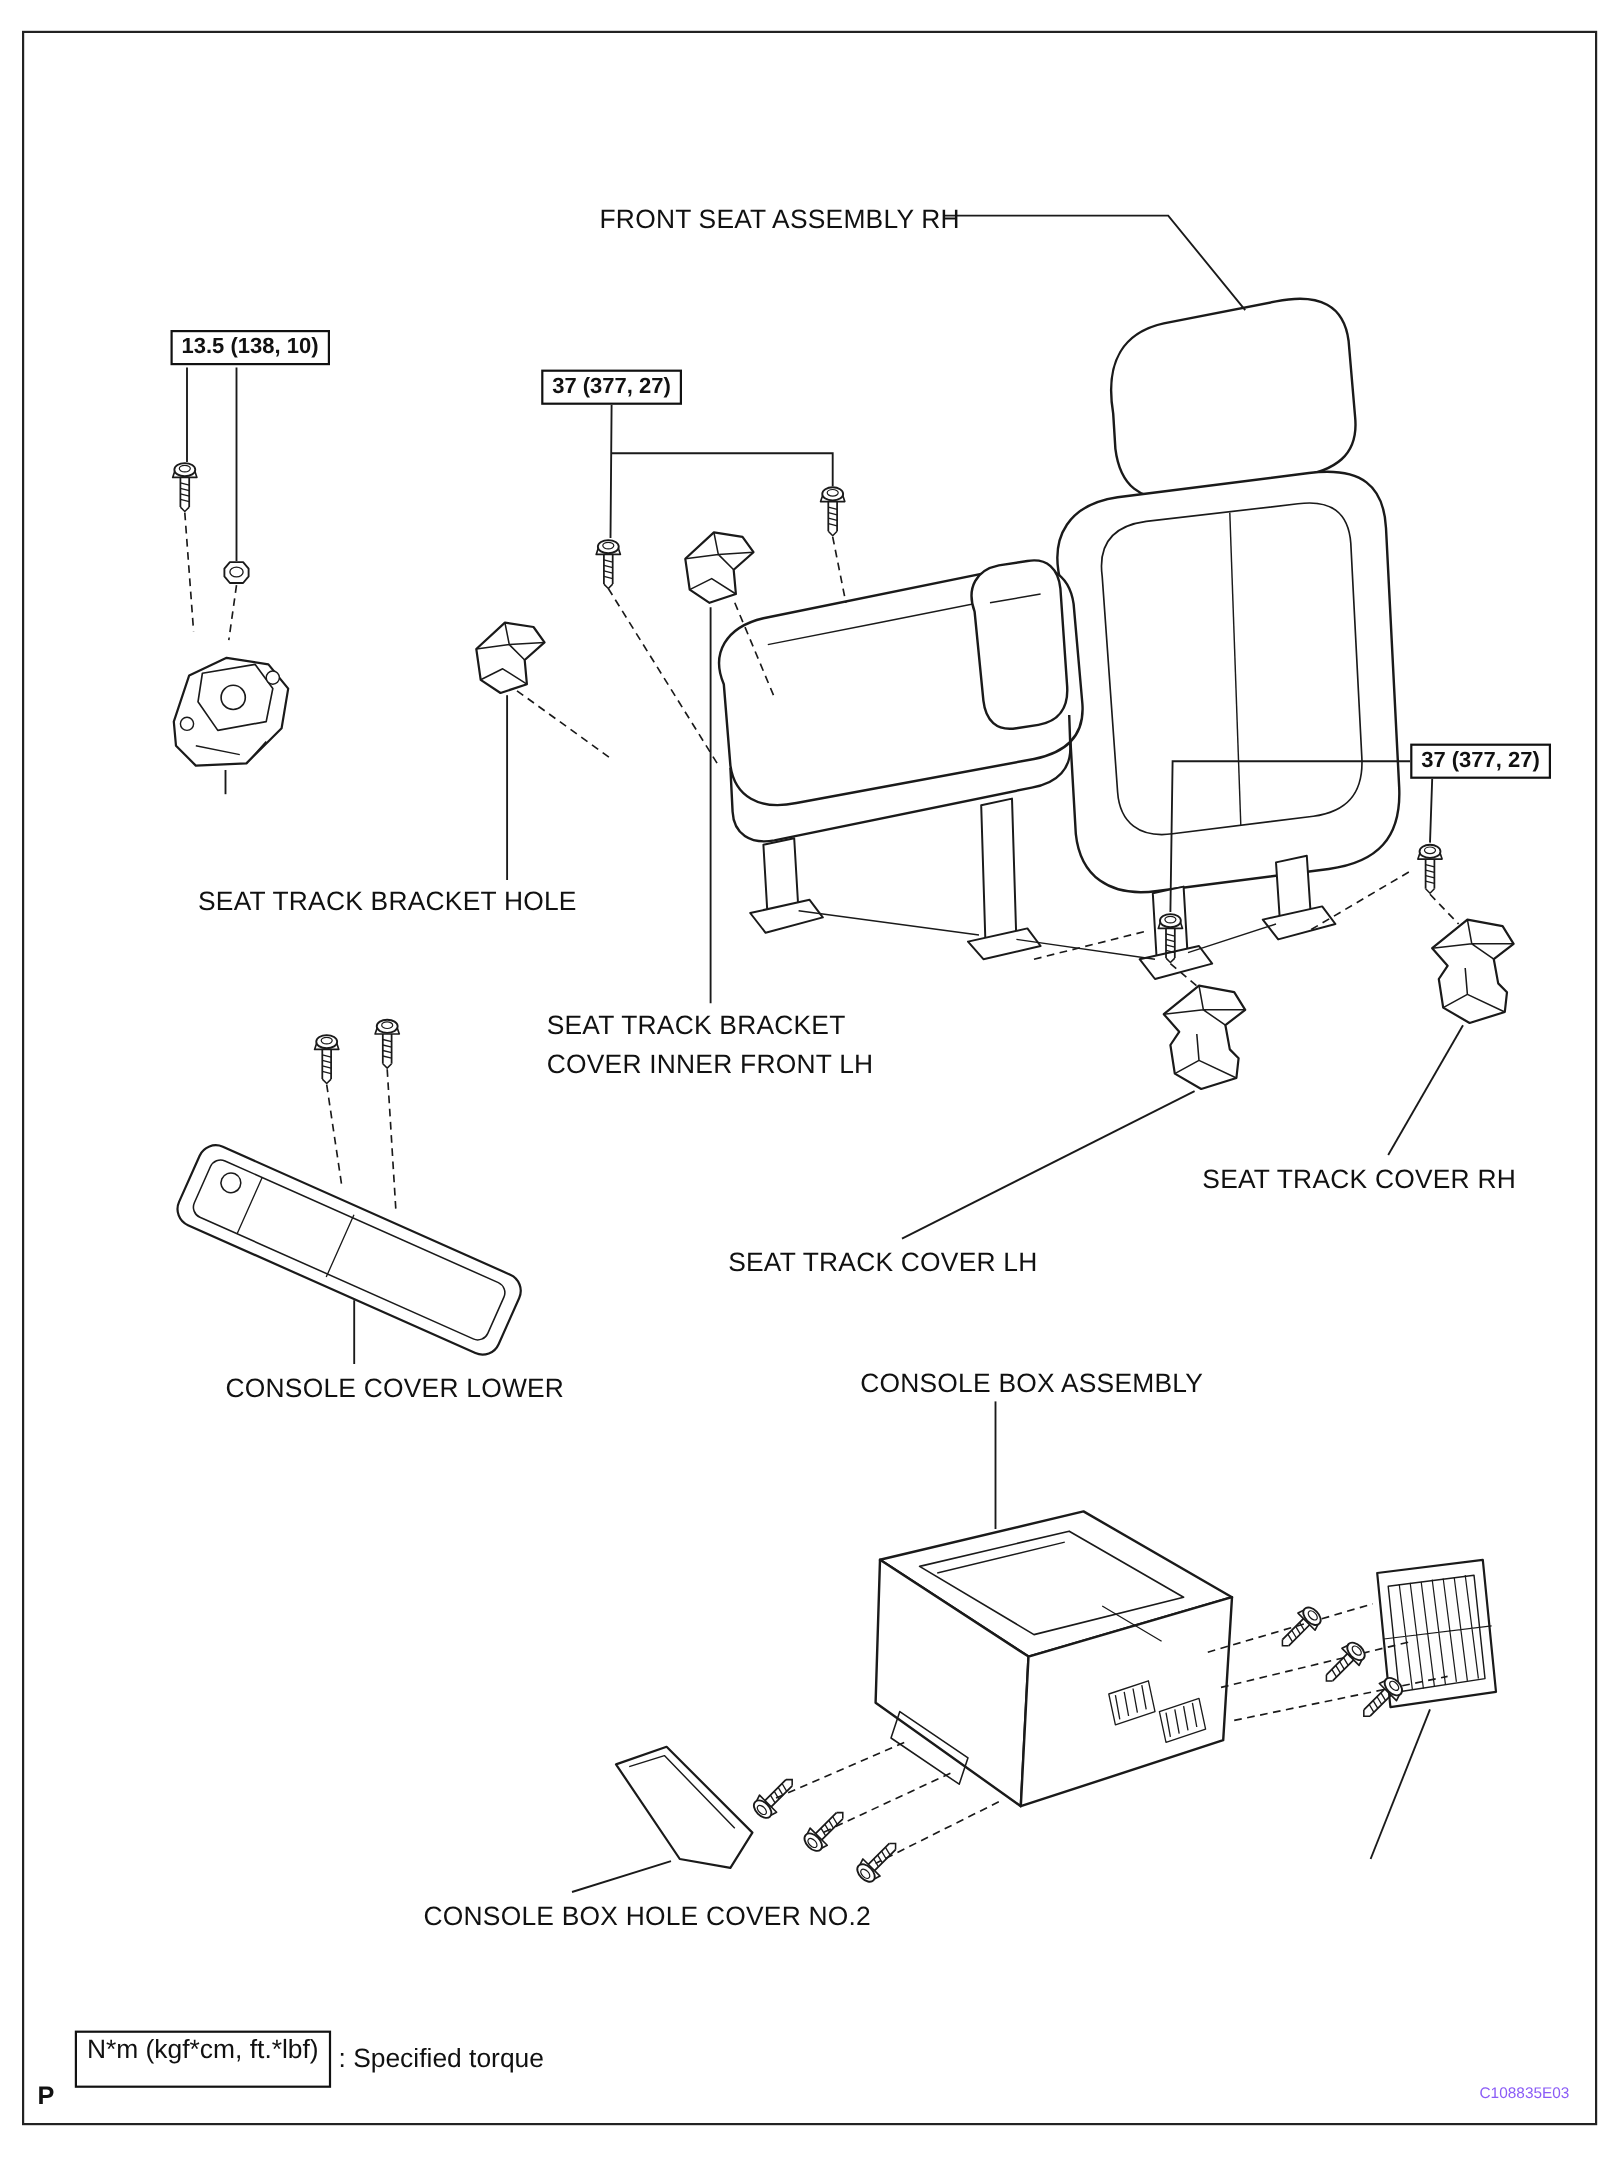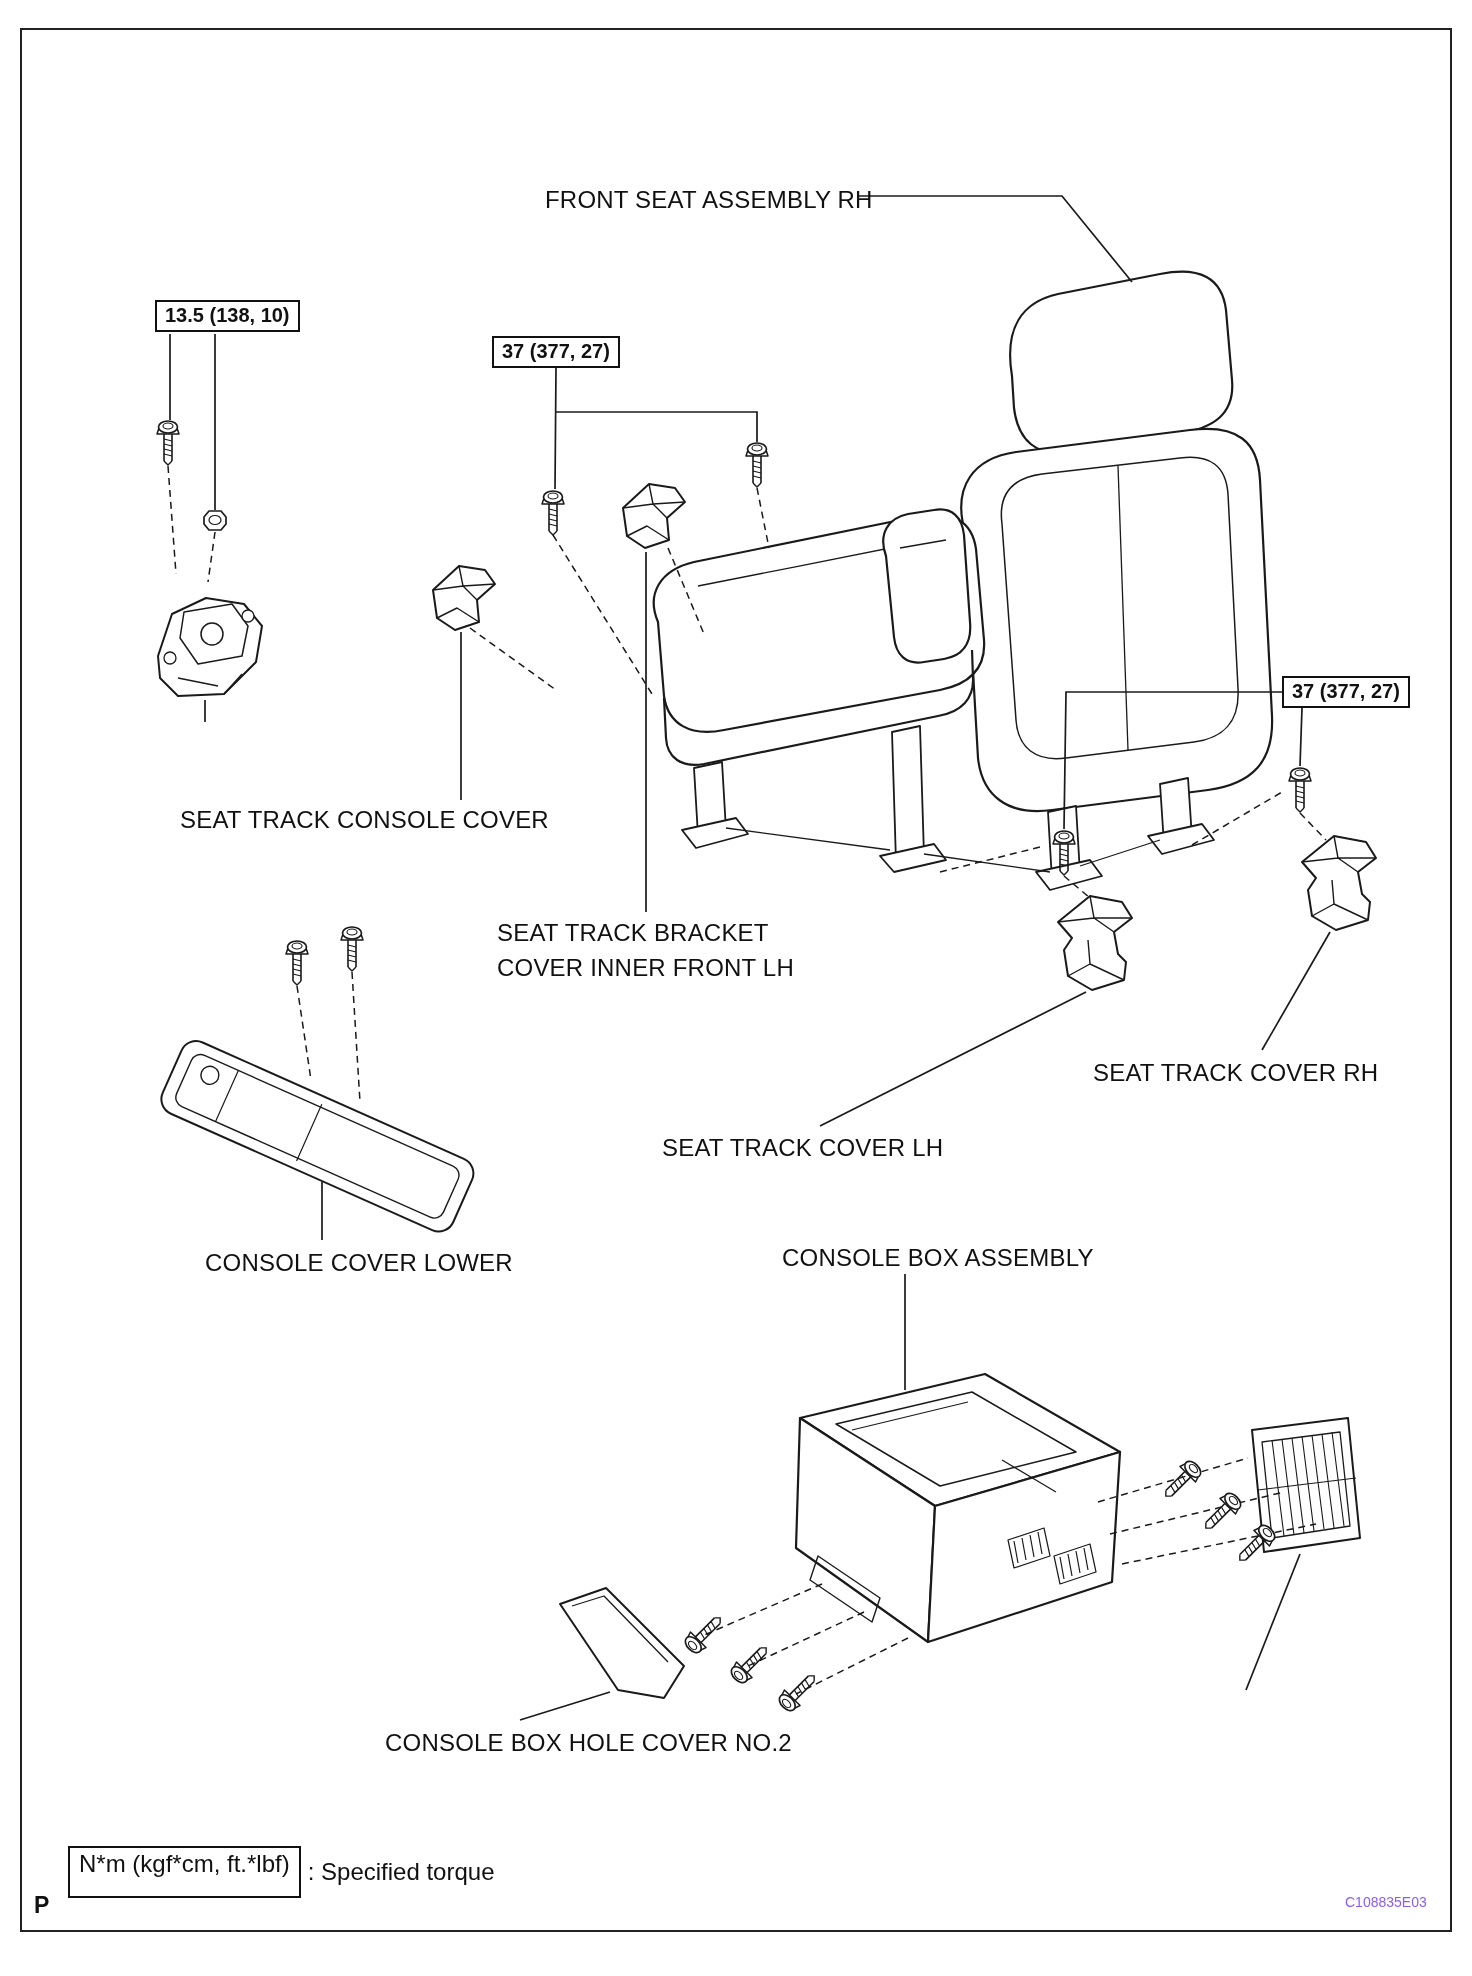--- a/index.html
+++ b/index.html
@@ -175,21 +175,21 @@
   <div class="label" style="left:545px; top:182px;">FRONT SEAT ASSEMBLY RH</div>
 
   <div class="torque" style="left:155px; top:300px;">13.5 (138, 10)</div>
 
   <div class="torque" style="left:492px; top:336px;">37 (377, 27)</div>
 
   <div class="torque" style="left:1282px; top:676px;">37 (377, 27)</div>
 
 
   <div class="label" style="left:180px; top:802px;">
-    <span class="line">SEAT TRACK CONSOLE COVER</span>
+    <span class="line">SEAT TRACK BRACKET HOLE</span>
   </div>
 
   <div class="label" style="left:497px; top:915px;">
     <span class="line">SEAT TRACK BRACKET</span>
     <span class="line">COVER INNER FRONT LH</span>
   </div>
 
   <div class="label" style="left:1093px; top:1055px;">SEAT TRACK COVER RH</div>
 
   <div class="label" style="left:662px; top:1130px;">SEAT TRACK COVER LH</div>

